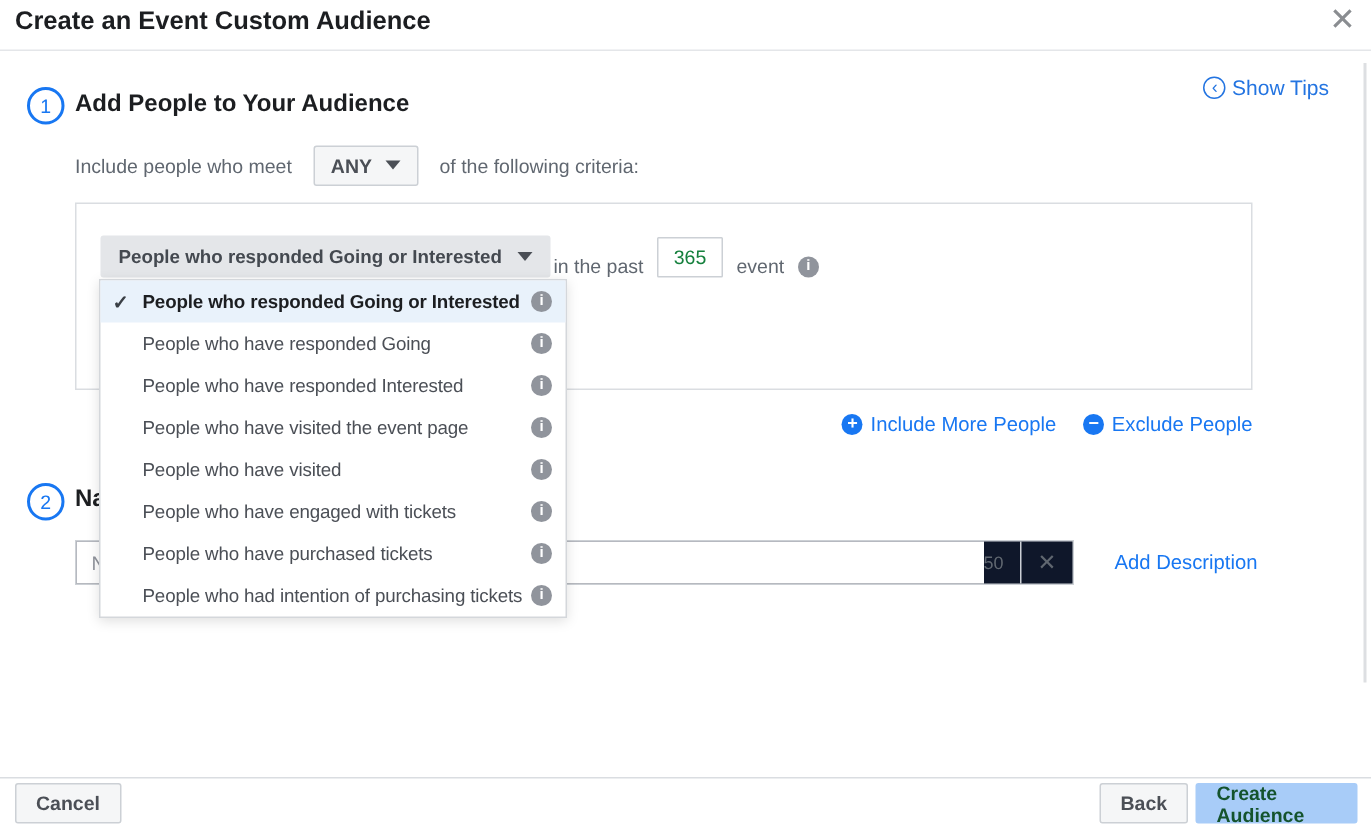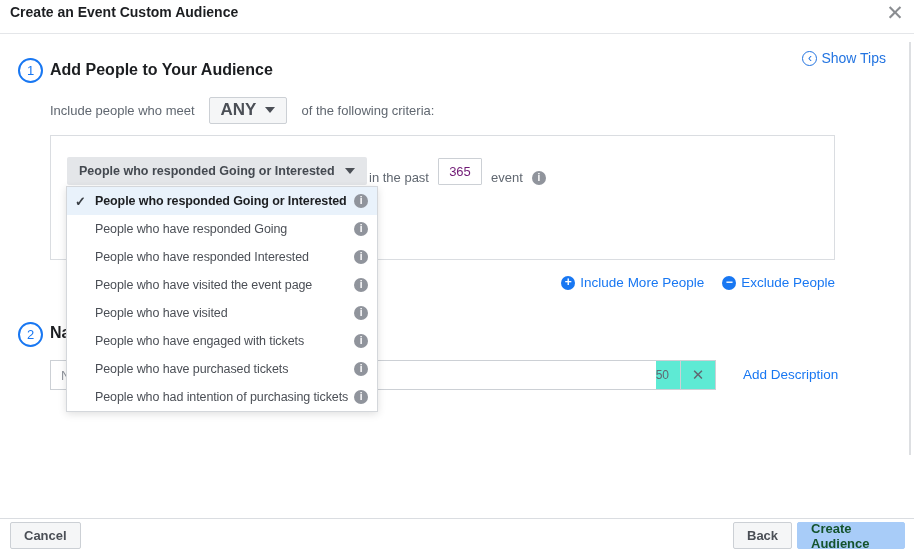--- a/index.html
+++ b/index.html
@@ -2,57 +2,57 @@
 <html><head>
 <meta charset="utf-8">
 <style>
   * { box-sizing: border-box; }
   html,body { margin:0; padding:0; background:#fff; }
   body { font-family:"Liberation Sans", sans-serif; }
   .dialog { position:relative; width:914px; height:558px; background:#fff; overflow:hidden; }
 
   
   .titlebar { position:absolute; left:0; top:0; width:914px; height:34px; border-bottom:1px solid #e4e6e9; background:#fff; }
-  .title { position:absolute; left:10px; top:4px; font-size:14px; font-weight:bold; color:#1c1e21; }
+  .title { position:absolute; left:10px; top:4px; font-size:17px; font-weight:bold; color:#1c1e21; }
   .close-x { position:absolute; right:6px; top:0px; width:26px; height:26px; font-size:21px; color:#8a8d91; display:flex; align-items:center; justify-content:center; cursor:pointer; }
 
   
   .show-tips { position:absolute; top:50px; right:28px; display:flex; align-items:center; gap:4px; color:#2374e1; font-size:14px; cursor:pointer; }
   .tips-circ { width:15px; height:15px; border:1px solid #2374e1; border-radius:50%; display:flex; align-items:center; justify-content:center; font-size:12px; line-height:1; padding-bottom:1px; }
 
   
   .step-circle { position:absolute; width:25px; height:25px; border:2px solid #1877f2; border-radius:50%; color:#1877f2; font-size:13px; display:flex; align-items:center; justify-content:center; background:#fff; }
   .sec-head { position:absolute; left:50px; font-size:16px; font-weight:bold; color:#1c1e21; white-space:nowrap; }
 
   
   .meet-row { position:absolute; left:50px; top:96px; height:28px; display:flex; align-items:center; font-size:13px; color:#606770; white-space:nowrap; }
-  .any-btn { height:27px; margin:0 14px; padding:0 11px; background:#f5f6f7; border:1px solid #ccd0d5; border-radius:2px; display:flex; align-items:center; gap:9px; font-size:17px; font-weight:bold; color:#4b4f56; cursor:pointer; }
+  .any-btn { height:27px; margin:0 14px; padding:0 11px; background:#f5f6f7; border:1px solid #ccd0d5; border-radius:2px; display:flex; align-items:center; gap:9px; font-size:13px; font-weight:bold; color:#4b4f56; cursor:pointer; }
   .caret { width:0; height:0; border-left:5px solid transparent; border-right:5px solid transparent; border-top:6px solid #4b4f56; }
 
   
   .criteria-box { position:absolute; left:50px; top:135px; width:785px; height:125px; border:1px solid #dadde1; background:#fff; }
   .rule-btn { position:absolute; left:16px; top:21px; height:28px; padding:0 12px; background:#e4e6e9; border-radius:2px; display:flex; align-items:center; gap:10px; font-size:12.5px; font-weight:600; color:#444950; white-space:nowrap; cursor:pointer; }
   .past-group { position:absolute; left:318px; top:21px; height:28px; display:flex; align-items:flex-end; gap:9px; font-size:13px; color:#606770; white-space:nowrap; }
-  .days-input { width:44px; height:27px; border:1px solid #ccd0d5; border-radius:1px; text-align:center; font-size:13px; color:#701a75; font-family:"Liberation Sans",sans-serif; }
+  .days-input { width:44px; height:27px; border:1px solid #ccd0d5; border-radius:1px; text-align:center; font-size:13px; color:#15803d; font-family:"Liberation Sans",sans-serif; }
   .info-ic { width:14px; height:14px; min-width:14px; border-radius:50%; background:#90949c; color:#fff; font-size:10px; font-weight:bold; font-style:normal; display:inline-flex; align-items:center; justify-content:center; line-height:1; }
 
   
   .menu { position:absolute; left:66px; top:186px; width:312px; background:#fff; border:1px solid #d4d7db; box-shadow:0 2px 8px rgba(0,0,0,0.13); z-index:5; }
   .menu-item { height:28px; display:flex; align-items:center; padding:0 9px 0 8px; font-size:12.5px; letter-spacing:-0.1px; color:#4b4f56; cursor:pointer; white-space:nowrap; }
   .menu-item .check { width:20px; min-width:20px; font-size:13px; color:#3a3f45; }
   .menu-item .info-ic { margin-left:auto; }
   .menu-item.selected { background:#e9f2fb; color:#1c1e21; font-weight:bold; }
 
   
   .links-row { position:absolute; top:275px; right:79px; display:flex; gap:18px; font-size:13.5px; color:#1877f2; }
   .blue-link { display:flex; align-items:center; gap:5px; cursor:pointer; white-space:nowrap; }
   .pm-ic { width:14px; height:14px; border-radius:50%; background:#1877f2; color:#fff; font-size:12px; font-weight:bold; display:inline-flex; align-items:center; justify-content:center; line-height:1; padding-bottom:1px; }
 
   
-  .name-group { position:absolute; left:50px; top:360px; width:666px; height:30px; border:1px solid #ccd0d5; display:flex; align-items:stretch; background:#5eead4; }
+  .name-group { position:absolute; left:50px; top:360px; width:666px; height:30px; border:1px solid #ccd0d5; display:flex; align-items:stretch; background:#0f172a; }
   .name-input { flex:1; border:none; outline:none; padding:0 10px; font-size:13px; color:#1c1e21; font-family:"Liberation Sans",sans-serif; min-width:0; }
   .name-input::placeholder { color:#90949c; }
   .char-count { align-self:center; font-size:12px; color:#606770; padding-right:11px; }
   .clear-btn { width:35px; border-left:1px solid #ccd0d5; display:flex; align-items:center; justify-content:center; color:#606770; font-size:15px; cursor:pointer; }
   .add-desc { position:absolute; left:743px; top:367px; font-size:13.5px; color:#1877f2; cursor:pointer; }
 
   
   .scroll-line { position:absolute; left:909px; top:42px; width:2px; height:413px; background:#dddfe2; }
 
   

